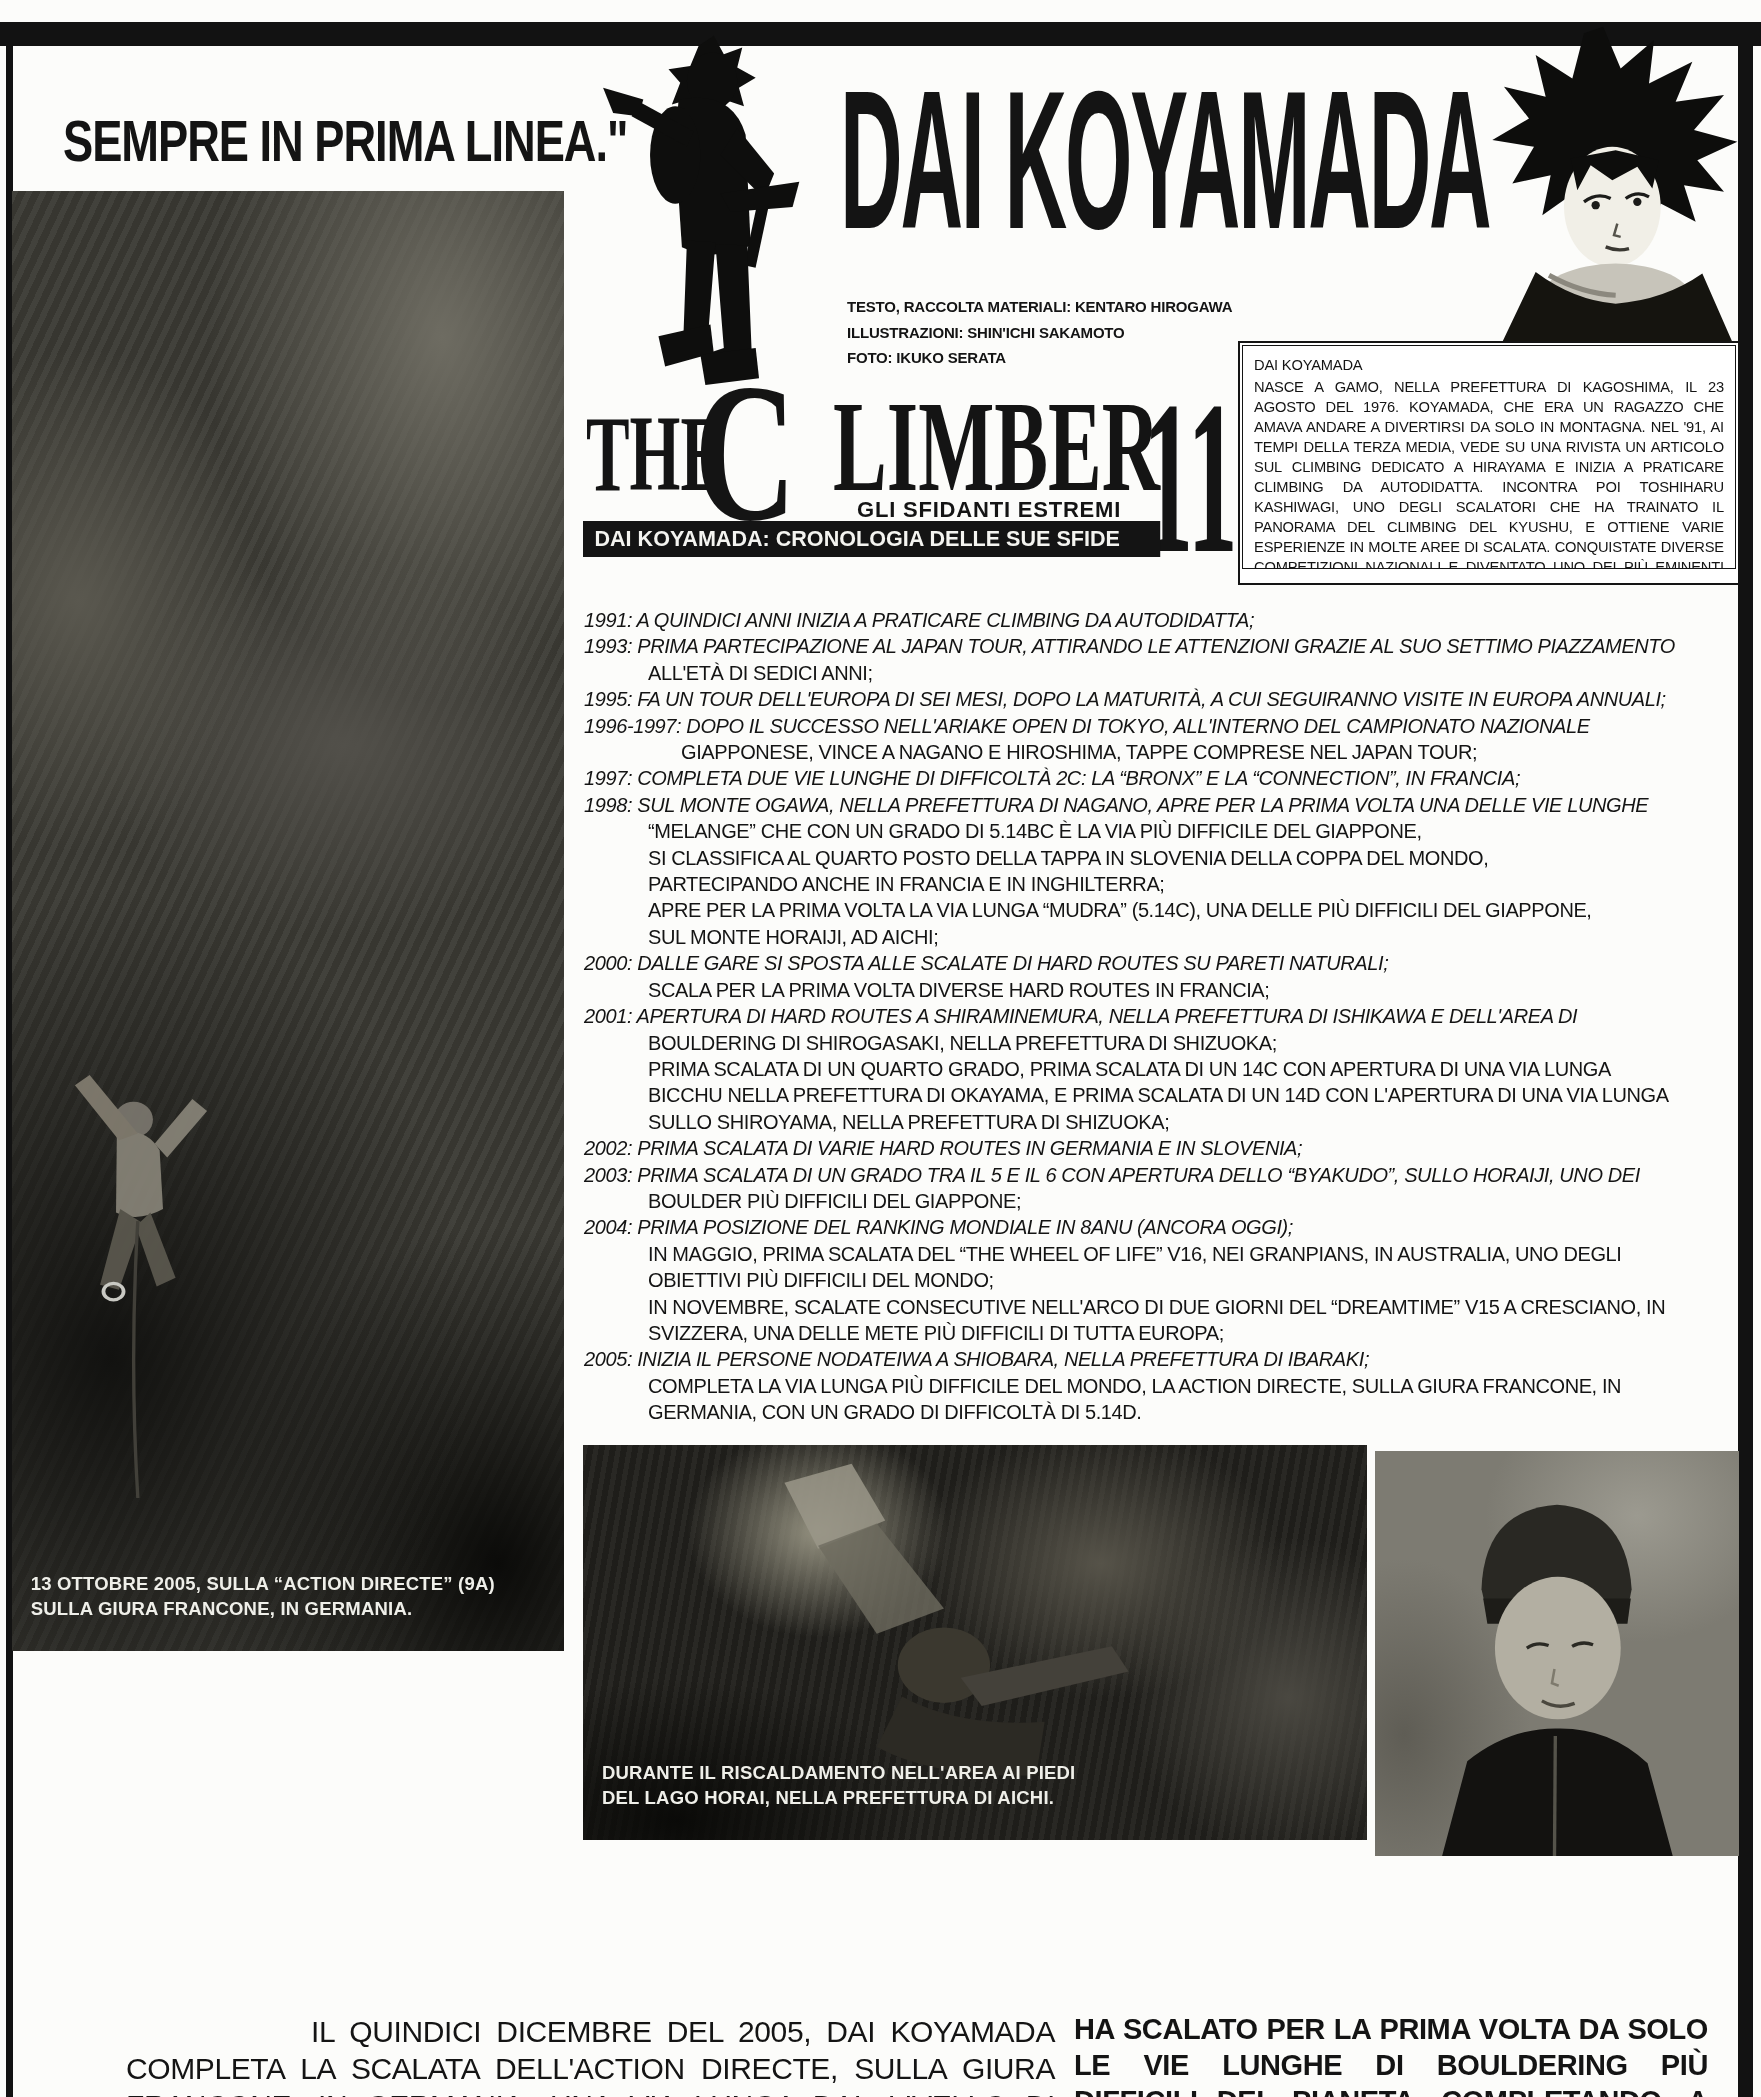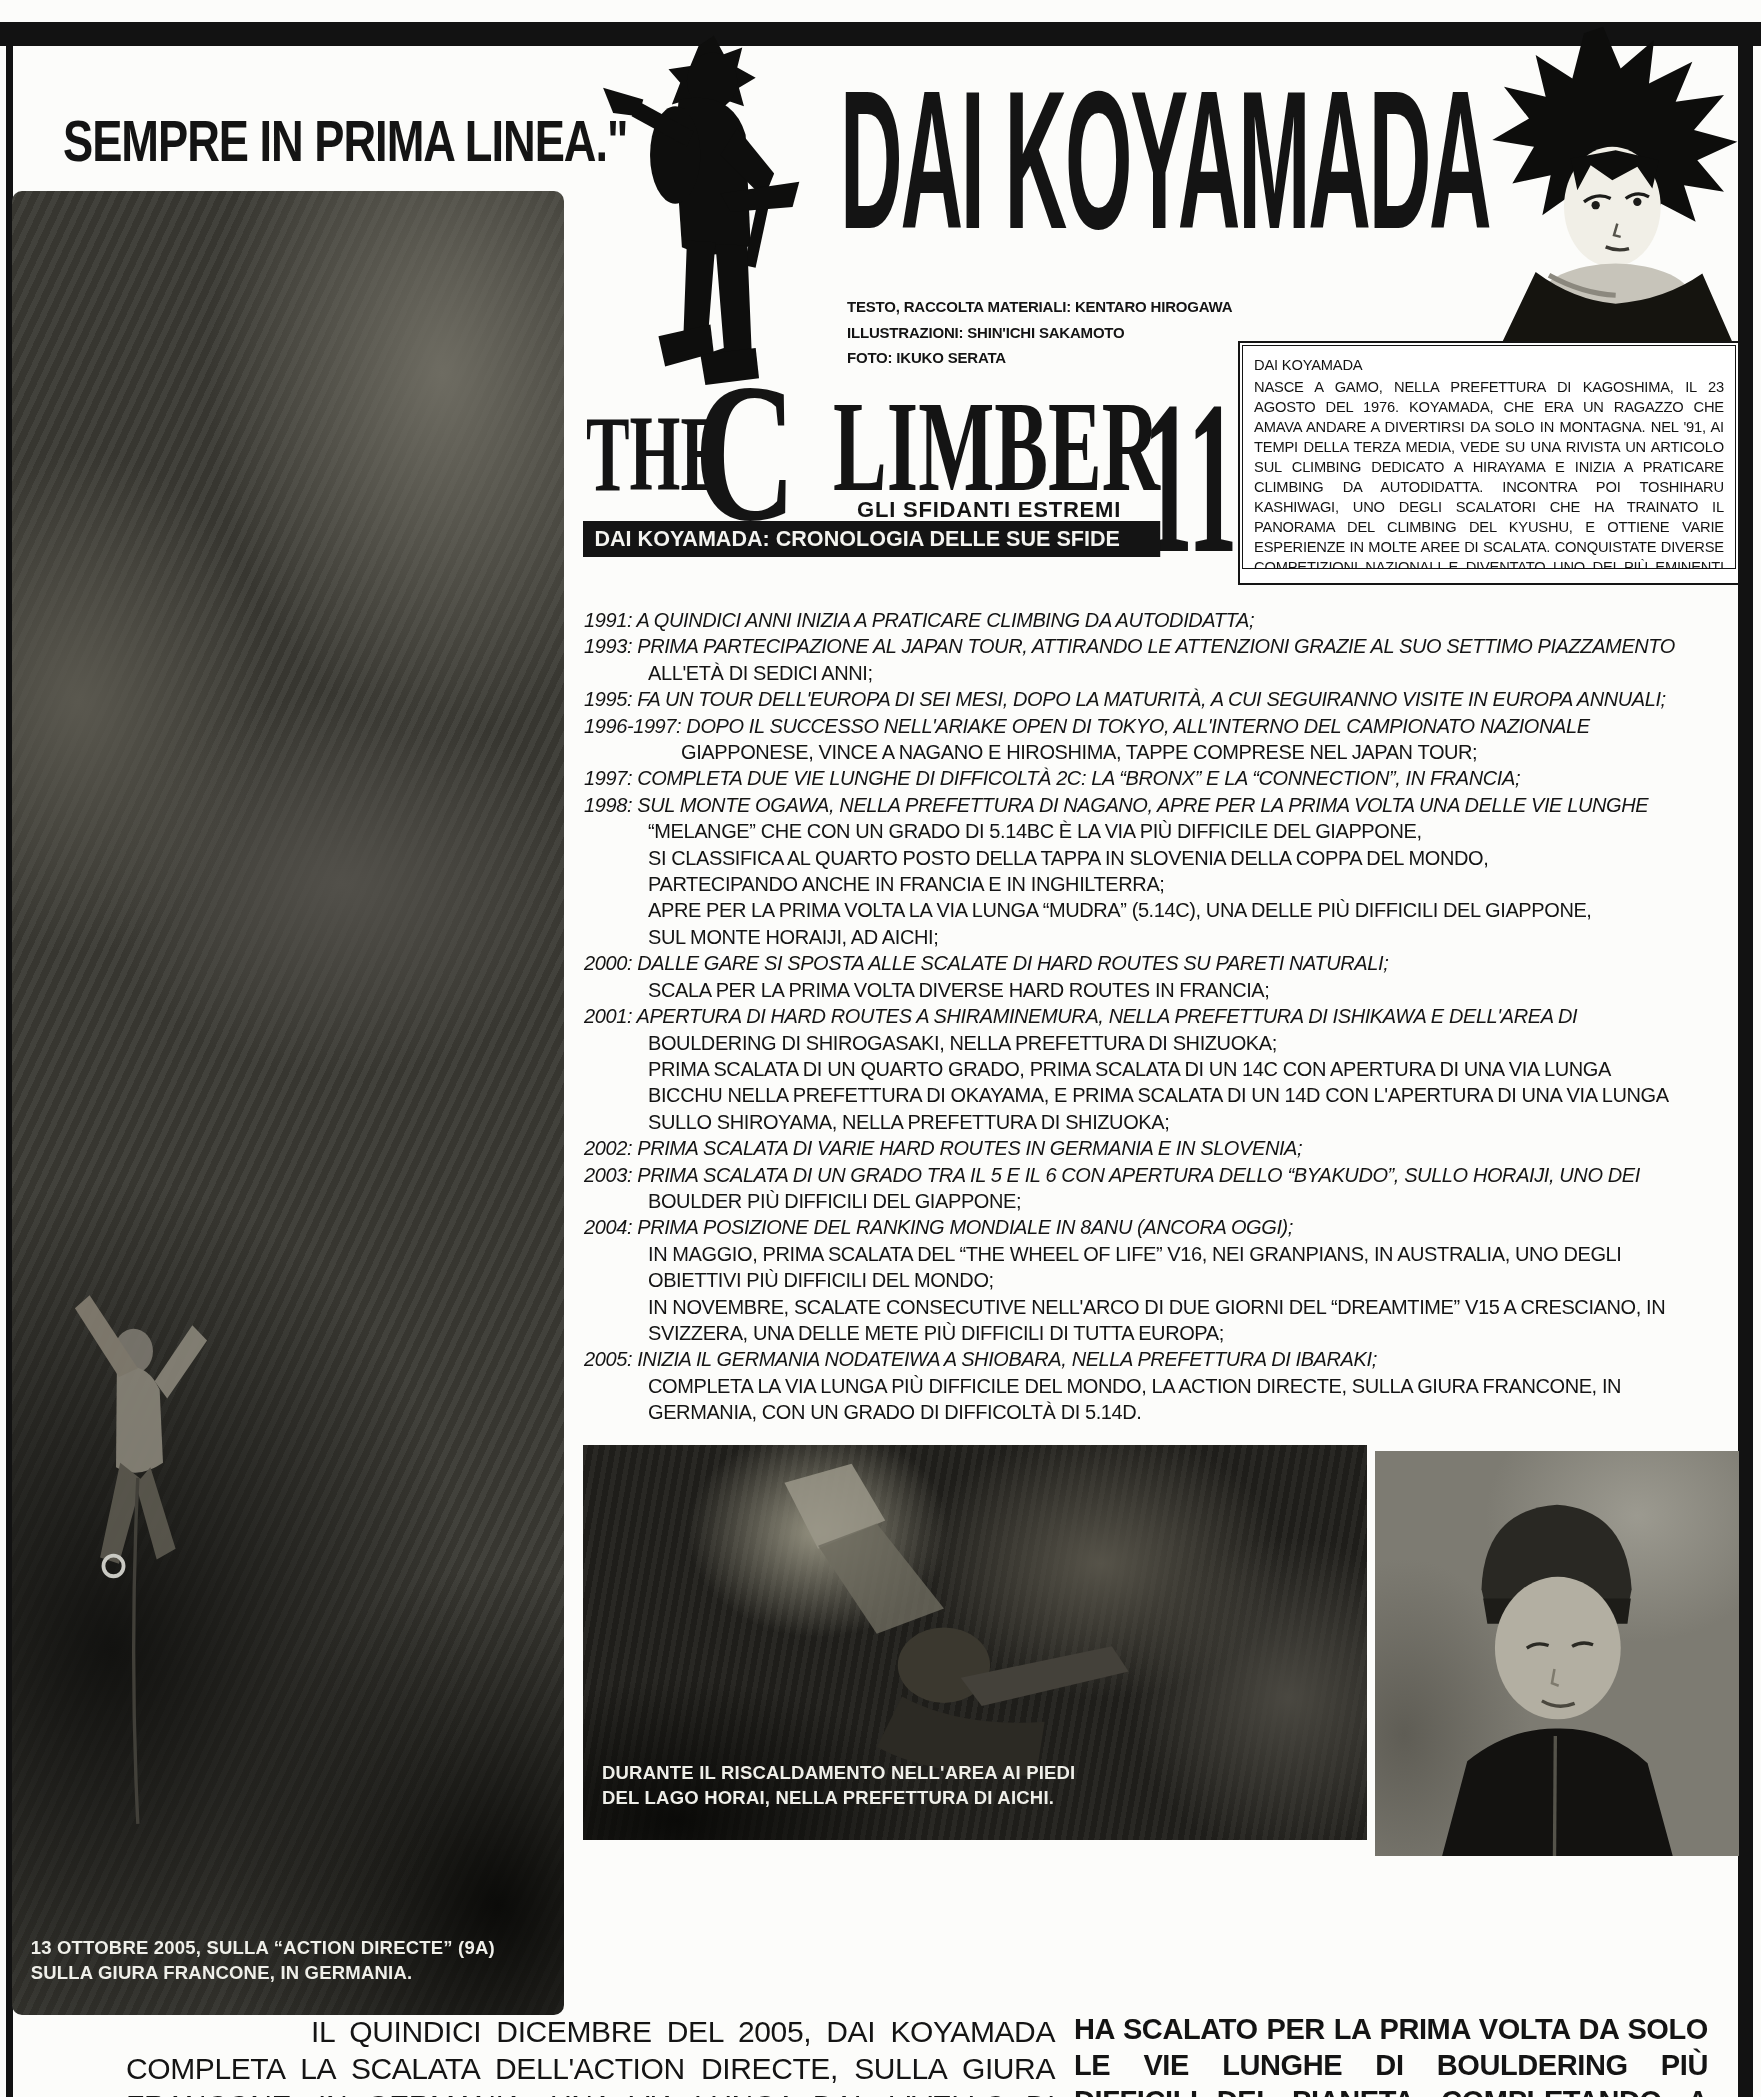--- a/index.html
+++ b/index.html
@@ -45,28 +45,28 @@
                transform:scaleX(0.98);transform-origin:0 0;}
 
   
   .timeline{position:absolute;left:584px;top:607px;width:1160px;}
   .tl-line{font-size:20px;line-height:26.4px;letter-spacing:-0.4px;white-space:nowrap;}
   .ind0{padding-left:0;font-style:italic;}
   .ind1{padding-left:64px;}
   .ind2{padding-left:97px;}
 
   
-  .photo-left{position:absolute;left:11.7px;top:191px;width:552px;height:1824px;background-color:#3a3933;
+  .photo-left{position:absolute;left:11.7px;top:191px;width:552px;height:1460px;background-color:#3a3933;
     background-image:
       radial-gradient(ellipse 378px 587px at 78% 10%, #6e6c62 0%, rgba(110,108,98,0) 62%),
       radial-gradient(ellipse 319px 419px at 12% 28%, #5a584f 0%, rgba(90,88,79,0) 60%),
       radial-gradient(ellipse 378px 294px at 60% 38%, #52504a 0%, rgba(82,80,74,0) 65%),
       radial-gradient(ellipse 545px 713px at 18% 80%, #121210 0%, rgba(18,18,16,0) 66%),
       radial-gradient(ellipse 461px 545px at 88% 94%, #0b0b09 0%, rgba(11,11,9,0) 62%),
-      repeating-linear-gradient(115deg, rgba(255,255,255,0.045) 0 5.9px, rgba(0,0,0,0.055) 5.9px 13px); border-radius: 10px;}
+      repeating-linear-gradient(115deg, rgba(255,255,255,0.045) 0 5.9px, rgba(0,0,0,0.055) 5.9px 13px);}
   .photo-mid{position:absolute;left:583px;top:1445px;width:784px;height:395px;background-color:#201f1b;
     background-image:
       radial-gradient(ellipse 218px 176px at 30% 22%, #93907f 0%, rgba(147,144,127,0) 60%),
       radial-gradient(ellipse 294px 218px at 66% 30%, #565349 0%, rgba(86,83,73,0) 62%),
       radial-gradient(ellipse 268px 268px at 90% 64%, #4a4841 0%, rgba(74,72,65,0) 60%),
       radial-gradient(ellipse 378px 218px at 12% 95%, #0a0a08 0%, rgba(10,10,8,0) 65%),
       repeating-linear-gradient(100deg, rgba(255,255,255,0.04) 0 5px, rgba(0,0,0,0.05) 5px 11px);}
   .photo-portrait{position:absolute;left:1375px;top:1451px;width:364px;height:405px;background-color:#7d7b72;
     background-image:
       radial-gradient(ellipse 252px 210px at 72% 16%, #9c9a90 0%, rgba(156,154,144,0) 60%),
@@ -174,21 +174,21 @@
       <div class="tl-line ind1">BICCHU NELLA PREFETTURA DI OKAYAMA, E PRIMA SCALATA DI UN 14D CON L'APERTURA DI UNA VIA LUNGA</div>
       <div class="tl-line ind1">SULLO SHIROYAMA, NELLA PREFETTURA DI SHIZUOKA;</div>
       <div class="tl-line ind0">2002: PRIMA SCALATA DI VARIE HARD ROUTES IN GERMANIA E IN SLOVENIA;</div>
       <div class="tl-line ind0">2003: PRIMA SCALATA DI UN GRADO TRA IL 5 E IL 6 CON APERTURA DELLO “BYAKUDO”, SULLO HORAIJI, UNO DEI</div>
       <div class="tl-line ind1">BOULDER PIÙ DIFFICILI DEL GIAPPONE;</div>
       <div class="tl-line ind0">2004: PRIMA POSIZIONE DEL RANKING MONDIALE IN 8ANU (ANCORA OGGI);</div>
       <div class="tl-line ind1">IN MAGGIO, PRIMA SCALATA DEL “THE WHEEL OF LIFE” V16, NEI GRANPIANS, IN AUSTRALIA, UNO DEGLI</div>
       <div class="tl-line ind1">OBIETTIVI PIÙ DIFFICILI DEL MONDO;</div>
       <div class="tl-line ind1">IN NOVEMBRE, SCALATE CONSECUTIVE NELL'ARCO DI DUE GIORNI DEL “DREAMTIME” V15 A CRESCIANO, IN</div>
       <div class="tl-line ind1">SVIZZERA, UNA DELLE METE PIÙ DIFFICILI DI TUTTA EUROPA;</div>
-      <div class="tl-line ind0">2005: INIZIA IL GERMANIA NODATEIWA A SHIOBARA, NELLA PREFETTURA DI IBARAKI;</div>
+      <div class="tl-line ind0">2005: INIZIA IL PERSONE NODATEIWA A SHIOBARA, NELLA PREFETTURA DI IBARAKI;</div>
       <div class="tl-line ind1">COMPLETA LA VIA LUNGA PIÙ DIFFICILE DEL MONDO, LA ACTION DIRECTE, SULLA GIURA FRANCONE, IN</div>
       <div class="tl-line ind1">GERMANIA, CON UN GRADO DI DIFFICOLTÀ DI 5.14D.</div>
     </div>
 
   <div class="photo-left">
     <svg class="pfig" viewBox="0 0 1316 4245" preserveAspectRatio="none">
       <g opacity="0.9">
         <ellipse cx="290" cy="2700" rx="46" ry="52" fill="#7d7970"></ellipse>
         <path d="M250 2740 Q320 2720 352 2790 L360 2960 Q300 3000 248 2970 Z" fill="#8a867a"></path>
         <polygon points="255,2760 150,2600 185,2570 300,2740" fill="#857f72"></polygon>

